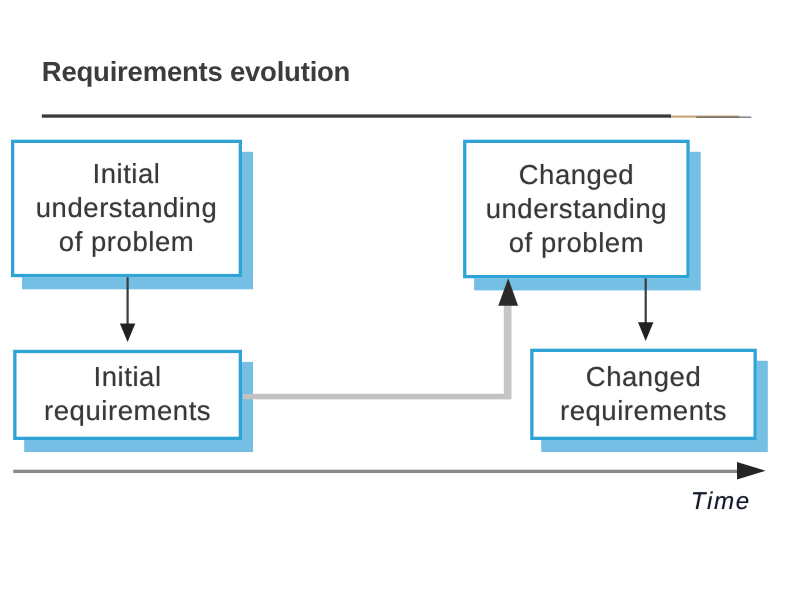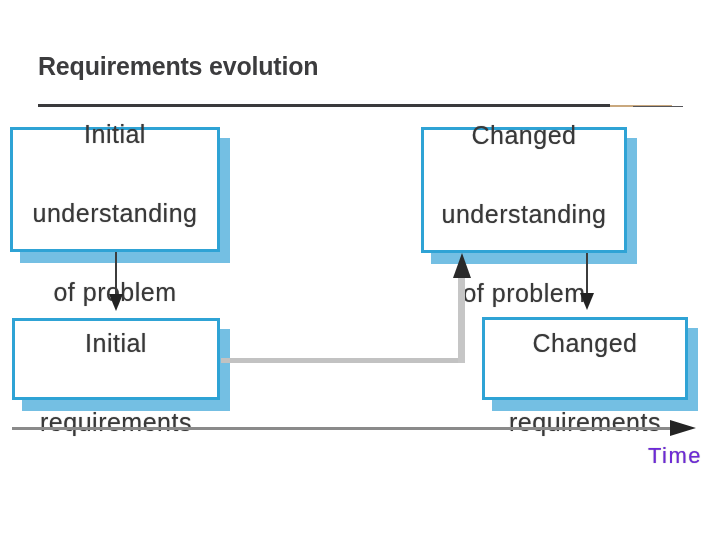--- a/index.html
+++ b/index.html
@@ -29,21 +29,20 @@
     box-shadow: 10px 11px 0 #74bfe3;
     display: flex; flex-direction: column;
     align-items: center; justify-content: center;
     text-align: center;
     box-sizing: border-box;
   }
   .dbox .bline {
     font-size: 25px; line-height: 31px; color: #383838;
     letter-spacing: 0.5px; white-space: nowrap;
     text-shadow: 0 0 1px rgba(56,56,56,0.55);
-    margin-top: 48px;
   }
   .box-initial-understanding { left: 10px;  top: 127px; width: 210px; height: 125px; }
   .box-changed-understanding { left: 421px; top: 127px; width: 206px; height: 126px; }
   .box-initial-requirements  { left: 12px;  top: 318px; width: 208px; height: 82px; }
   .box-changed-requirements  { left: 482px; top: 317px; width: 206px; height: 83px; }
 
   .stem-v { position: absolute; width: 2px; background: #3c3c3c; }
   .head-down {
     position: absolute; width: 0; height: 0;
     border-left: 7px solid transparent; border-right: 7px solid transparent;
@@ -63,23 +62,24 @@
   }
 
   .timeline-line { position: absolute; left: 12px; top: 427px; width: 660px; height: 3px; background: #8a8a8a; }
   .timeline-head {
     position: absolute; left: 670px; top: 420px; width: 0; height: 0;
     border-top: 8px solid transparent; border-bottom: 8px solid transparent;
     border-left: 26px solid #242424;
   }
   .timeline-label {
     position: absolute; left: 628px; top: 443px; width: 74px;
-    text-align: right; font-size: 22px; color: #6d28d9;
+    text-align: left; font-size: 22px; color: #0f172a;
     letter-spacing: 1.5px;
     text-shadow: 0 0 1px rgba(46,46,46,0.5);
+    font-style: italic;
   }
 </style>
 </head>
 <body>
 
 <div class="slide">
 
   <div class="slide-title">Requirements evolution</div>
 
   <div class="underline-dark"></div>

